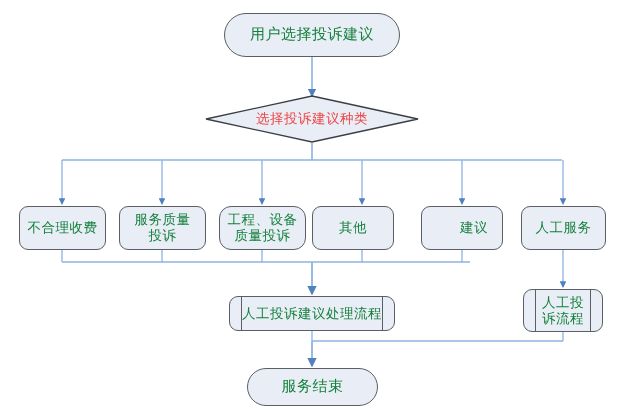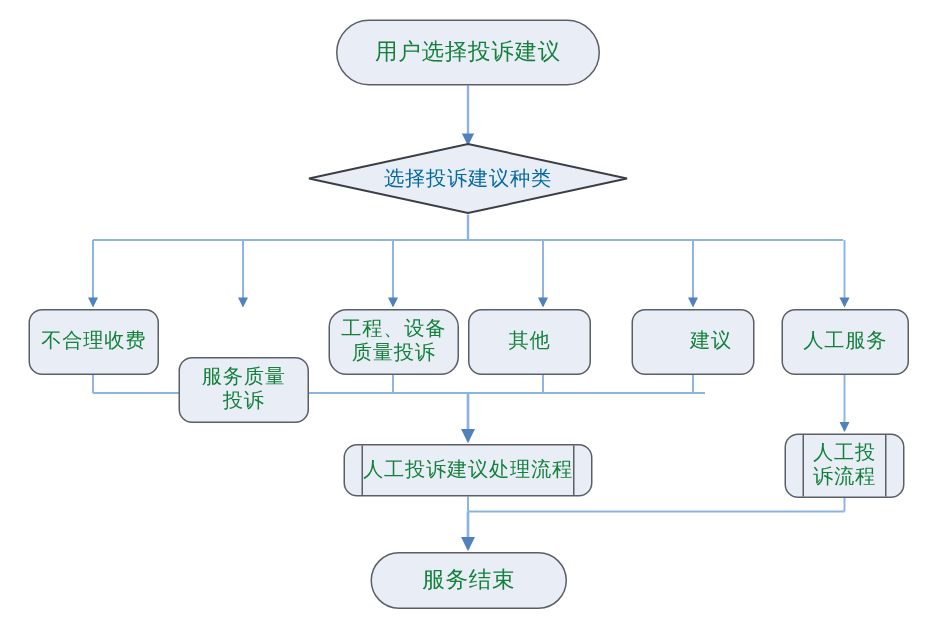--- a/index.html
+++ b/index.html
@@ -80,21 +80,21 @@
   }
   .diamond .dshape {
     position: absolute;
     left: 0; top: 0;
     width: 100%;
     height: 100%;
   }
   .diamond .dlabel {
     position: relative;
     z-index: 1;
-    color: #0369a1;
+    color: #ef4444;
     letter-spacing: 0.5px;
     text-align: center;
   }
 </style>
 </head>
 <body>
 
 <div id="canvas">
 
   <svg id="edges" viewBox="0 0 622 415" width="622" height="415">
@@ -168,21 +168,21 @@
     <svg class="dshape" viewBox="0 0 214 48" preserveAspectRatio="none">
       <polygon points="107,1 213,24 107,47 1,24" fill="#e9eef6" stroke="#3b3f45" stroke-width="1.3"></polygon>
     </svg>
     <span class="dlabel" style="font-size:13.5px;">选择投诉建议种类</span>
   </div>
 
   <div class="node proc" style="left:19px; top:206px; width:87px; height:44px; font-size:13.5px;">
     <span class="lbl">不合理收费</span>
   </div>
 
-  <div class="node proc" style="left:119px; top:206px; width:87px; height:44px; font-size:13.5px;margin-top:32px;">
+  <div class="node proc" style="left:119px; top:206px; width:87px; height:44px; font-size:13.5px;">
     <span class="lbl">服务质量
 投诉</span>
   </div>
 
   <div class="node proc" style="left:219px; top:206px; width:87px; height:44px; font-size:13.5px;border-radius:12px;">
     <span class="lbl">工程、设备
 质量投诉</span>
   </div>
 
   <div class="node proc" style="left:312px; top:206px; width:82px; height:44px; font-size:13.5px;">

